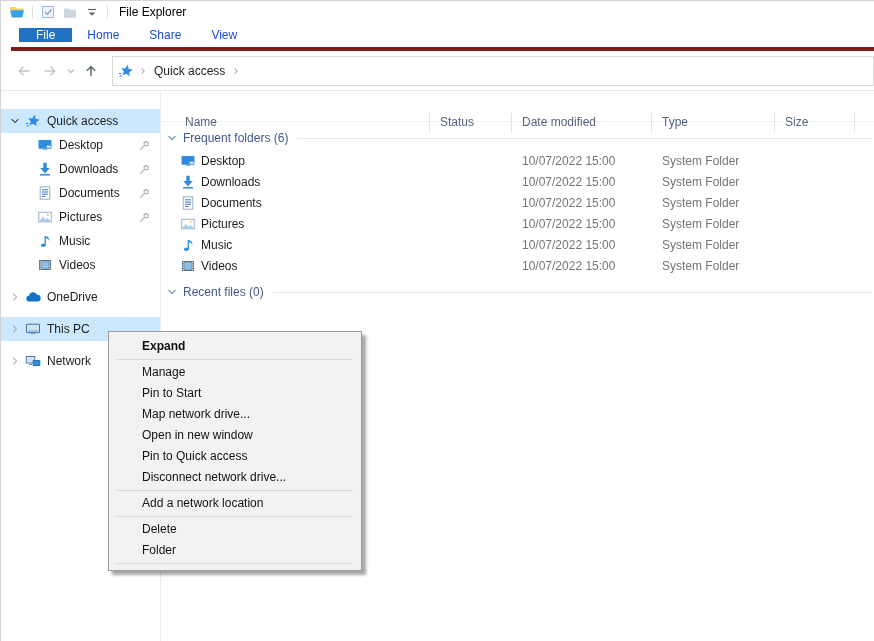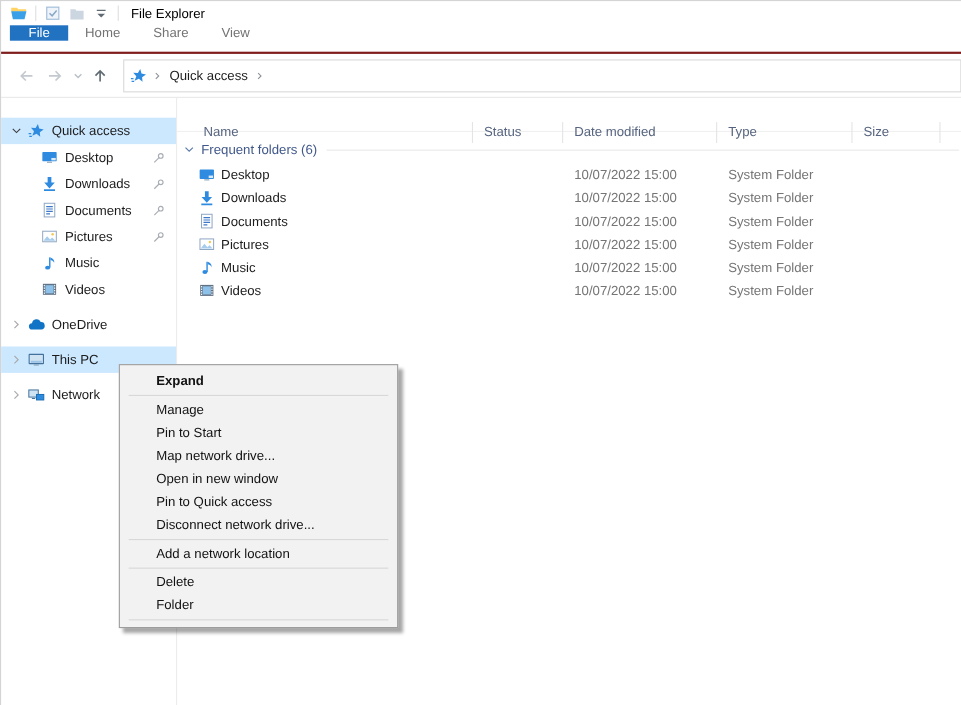--- a/index.html
+++ b/index.html
@@ -4,22 +4,22 @@
 <style>
   html,body{margin:0;padding:0;background:#fff;}
   body{width:874px;height:641px;overflow:hidden;font-family:"Liberation Sans",sans-serif;font-size:12px;color:#1c1c1c;}
   .window{position:relative;width:874px;height:641px;box-sizing:border-box;border-left:1px solid #d4d4d4;border-top:1px solid #d4d4d4;background:#fff;}
   
   .titlebar{height:22px;display:flex;align-items:center;padding-left:5px;}
   .titlebar .icn{display:inline-flex;width:16px;height:16px;margin:0 3px;}
   .tb-sep{width:1px;height:14px;background:#dfdfdf;margin:0 4px;}
   .tb-title{margin-left:7px;color:#000;}
   
-  .tabrow{height:24px;display:flex;align-items:flex-start;border-bottom:2px solid #7f1d1d;}
-  .tab{padding:0 15px;display:flex;align-items:center;color:#737373;cursor:default;}
+  .tabrow{height:24px;display:flex;align-items:center;border-bottom:4px solid #7f1d1d;margin-left:10px;}
+  .tab{padding:0 15px;display:flex;align-items:center;color:#1d4ed8;cursor:default;}
   .tab.active{background:#2173c2;color:#fff;margin-left:8px;padding:0 17px;}
   
   .addressrow{height:40px;display:flex;align-items:center;border-bottom:1px solid #e8e8e8;padding-left:10px;box-sizing:border-box;}
   .nav-btn{width:26px;height:26px;display:flex;align-items:center;justify-content:center;}
   .nav-btn.small{width:15px;}
   .address-box{margin-left:8px;flex:1;height:28px;border:1px solid #d9d9d9;display:flex;align-items:center;padding-left:5px;background:#fff;}
   .crumb-label{margin:0 2px;}
   
   .body{display:flex;height:554px;}
   .sidebar{width:160px;flex-shrink:0;border-right:1px solid #ececec;padding-top:18px;box-sizing:border-box;}
@@ -416,20 +416,29 @@
                     <rect x="12.2" y="10.9" width="1" height="1.3"></rect>
                   </g>
                 </svg>
               </span>
               <span>Videos</span>
             </div>
             <div class="cell dim" style="width: 82px;"></div>
             <div class="cell dim" style="width: 140px;">10/07/2022 15:00</div>
             <div class="cell dim" style="width: 123px;">System Folder</div>
             <div class="cell dim" style="width: 80px;"></div>
+          </div>
+          <div class="group-header">
+            <span class="chev">
+              <svg viewBox="0 0 16 16" width="12" height="12">
+                <path d="M3.5 5.5L8 10l4.5-4.5" stroke="#5d7bab" stroke-width="1.4" fill="none"></path>
+              </svg>
+            </span>
+            <span>Recent files (0)</span>
+            <span class="g-line"></span>
           </div>
         </div>
     </div>
   </div>
 
   <div class="context-menu" id="ctxmenu">
       <div class="menu-item bold">Expand</div>
       <div class="menu-sep"></div>
       <div class="menu-item">Manage</div>
       <div class="menu-item">Pin to Start</div>

